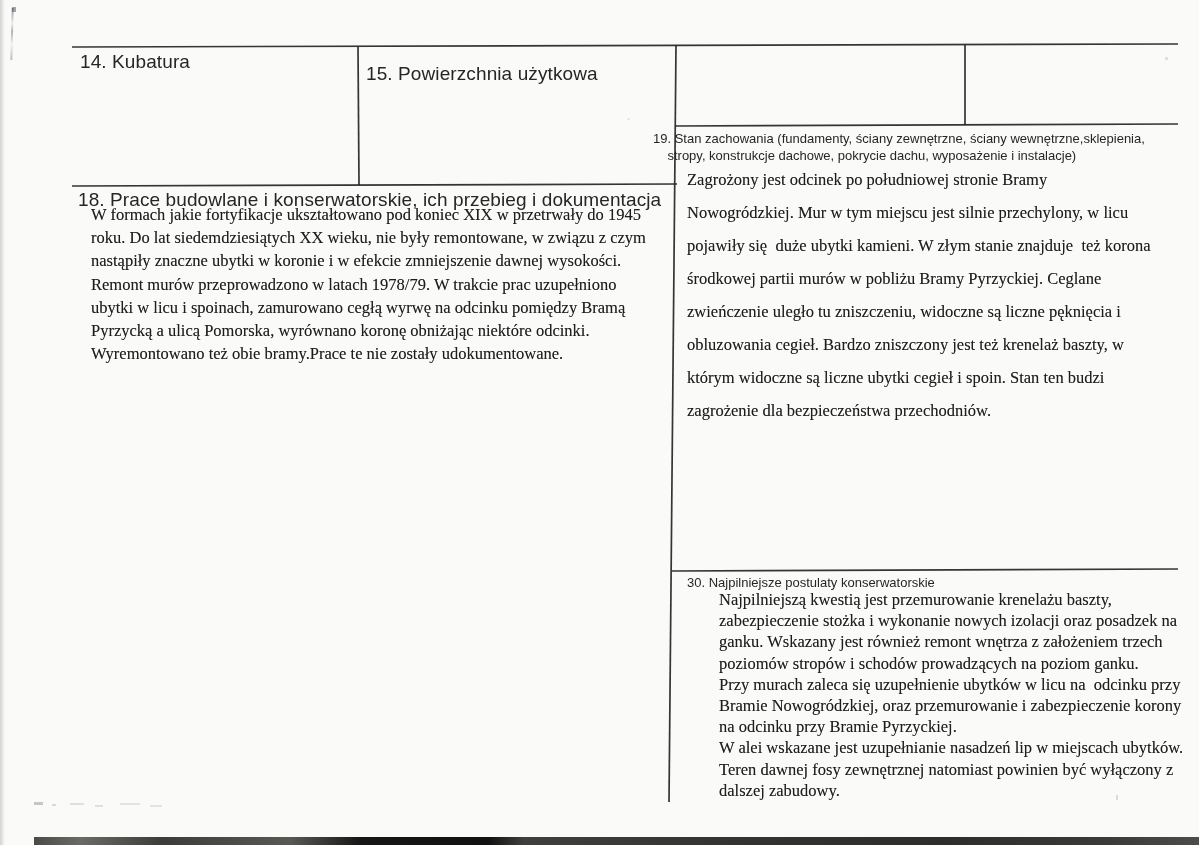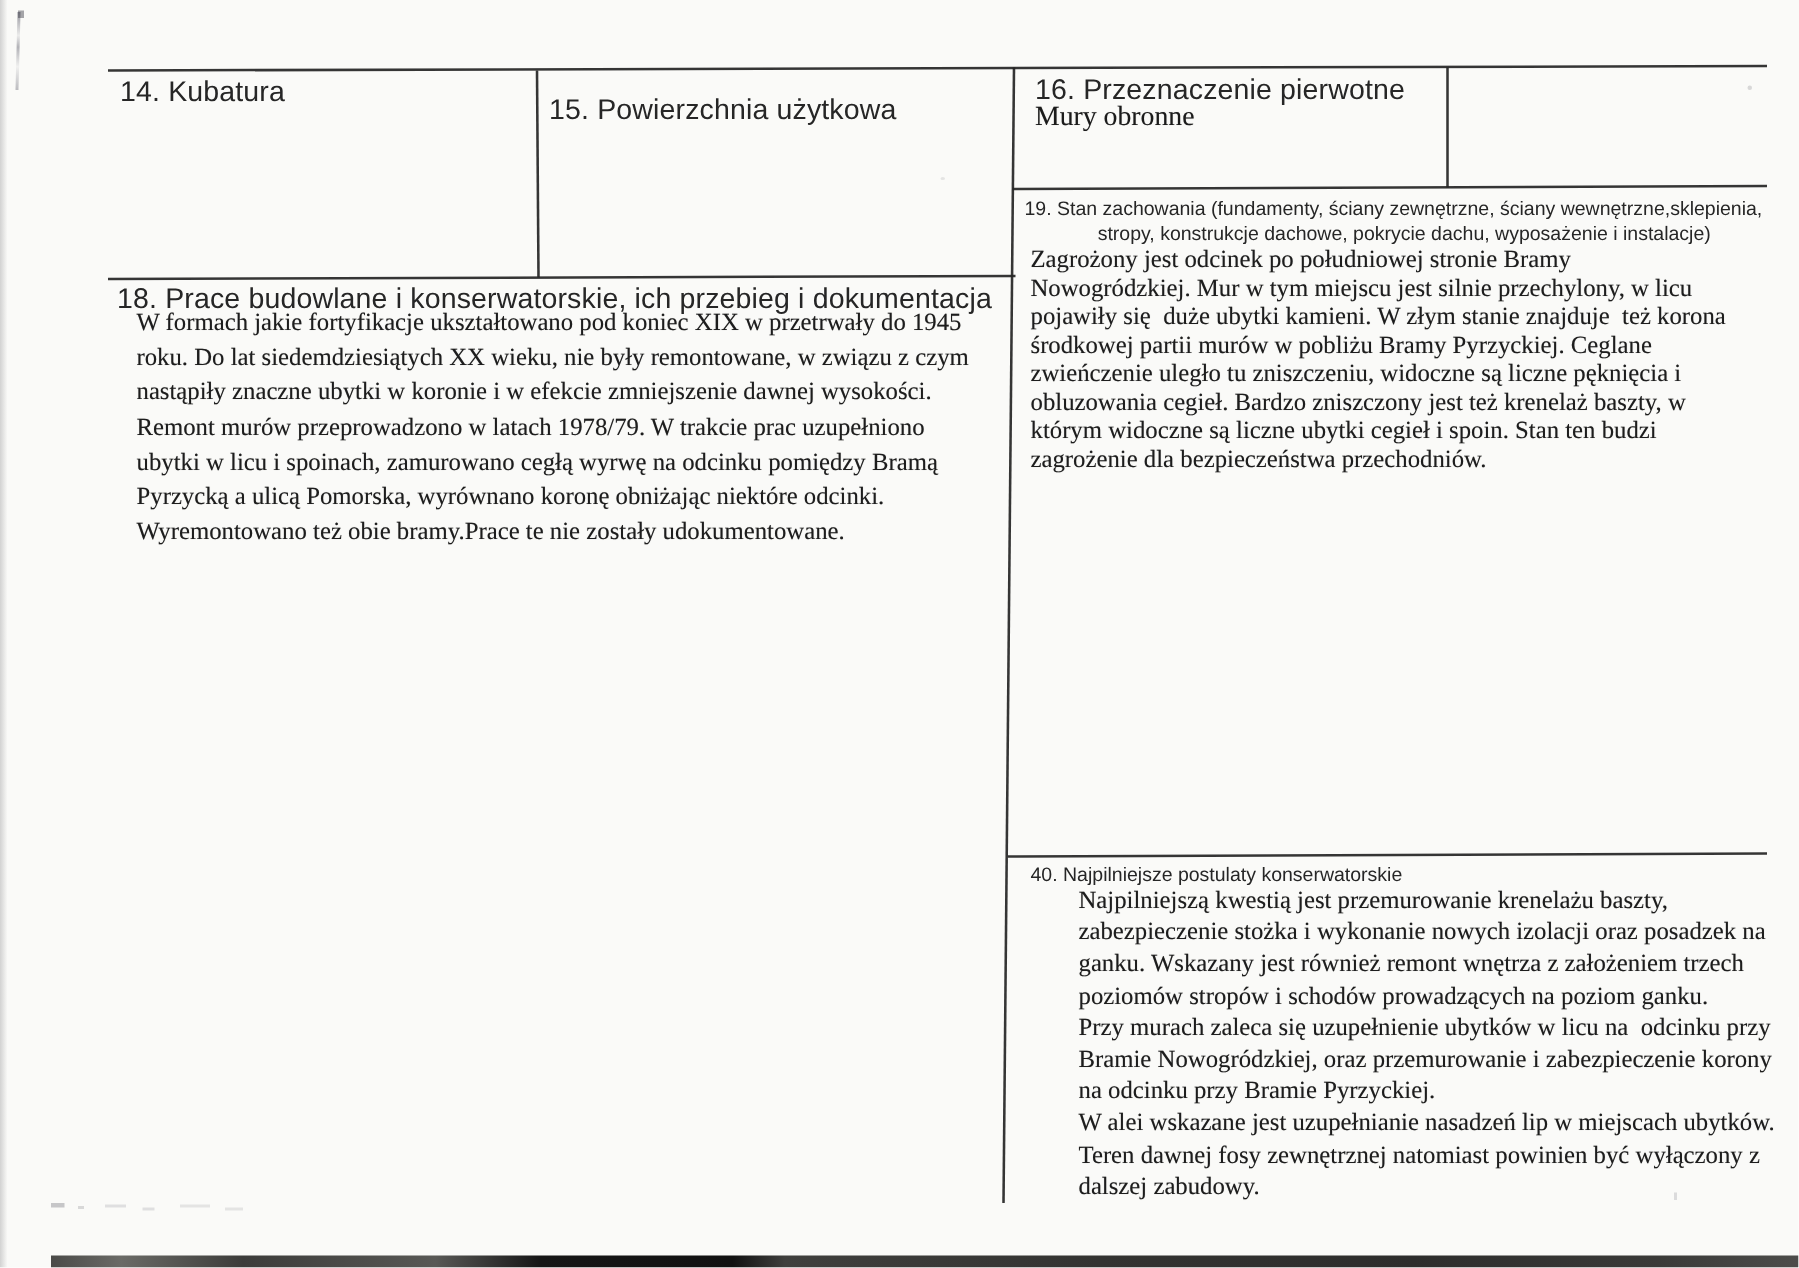--- a/index.html
+++ b/index.html
@@ -34,21 +34,21 @@
     text-shadow:0 0 0.5px rgba(20,20,20,0.4);
   }
   .value-serif{
     font-family:"Liberation Serif",serif;
     font-size:18.5px;
     color:#1b1b1b;
     white-space:pre;
     text-shadow:0 0 0.5px rgba(20,20,20,0.35);
   }
   #t18{left:91px;top:203px;width:606px;line-height:23.2px;}
-  #t19{left:687px;top:163px;width:505px;line-height:19px;}
+  #t19{left:687px;top:163px;width:505px;line-height:33px;}
   #t20{left:719px;top:589px;width:505px;line-height:21.2px;}
   #grid-lines{left:0;top:0;width:1199px;height:845px;pointer-events:none;}
   .scan-strip{
     left:34px;top:837px;height:8px;right:0;
     background:linear-gradient(to right,
       #4a4a48 0%, #6a6a66 4%, #3c3c3a 11%,
       #585855 22%, #161616 28%, #111111 39%,
       #3f3f3d 42%, #333331 60%, #2d2d2c 78%,
       #3a3a38 92%, #4c4c4a 100%);
   }
@@ -88,52 +88,48 @@
   <div class="abs" style="left:75px;top:47px;width:283px;height:138px;">
     <div class="label" style="position:absolute;left:5px;top:4px;">14. Kubatura</div>
     <div class="value-serif" style="position:absolute;left:5px;top:24px;"></div>
   </div>
 
   <div class="abs" style="left:359px;top:47px;width:318px;height:138px;margin-top:12px;">
     <div class="label" style="position:absolute;left:7px;top:4px;">15. Powierzchnia użytkowa</div>
     <div class="value-serif" style="position:absolute;left:7px;top:24px;"></div>
   </div>
 
-  <div class="abs" style="left:676px;top:45px;width:289px;height:80px;">
-    <div class="label" style="position:absolute;left:14px;top:5px;">16. Przeznaczenie pierwotne</div>
-    <div class="value-serif" style="position:absolute;left:14px;top:23px;">Mury obronne</div>
-  </div>
 
 
   <div>
     <div class="abs label" style="left:78px;top:189px;">18. Prace budowlane i konserwatorskie, ich przebieg i dokumentacja</div>
     <div class="abs bodytext" id="t18">W formach jakie fortyfikacje ukształtowano pod koniec XIX w przetrwały do 1945
 roku. Do lat siedemdziesiątych XX wieku, nie były remontowane, w związu z czym
 nastąpiły znaczne ubytki w koronie i w efekcie zmniejszenie dawnej wysokości.
 Remont murów przeprowadzono w latach 1978/79. W trakcie prac uzupełniono
 ubytki w licu i spoinach, zamurowano cegłą wyrwę na odcinku pomiędzy Bramą
 Pyrzycką a ulicą Pomorska, wyrównano koronę obniżając niektóre odcinki.
 Wyremontowano też obie bramy.Prace te nie zostały udokumentowane.</div>
   </div>
 
   <div>
-    <div class="abs label-sm" style="left:683px;top:131px;text-align:center;">19. Stan zachowania (fundamenty, ściany zewnętrzne, ściany wewnętrzne,sklepienia,
+    <div class="abs label-sm" style="left:653px;top:131px;">19. Stan zachowania (fundamenty, ściany zewnętrzne, ściany wewnętrzne,sklepienia,
     stropy, konstrukcje dachowe, pokrycie dachu, wyposażenie i instalacje)</div>
     <div class="abs bodytext" id="t19">Zagrożony jest odcinek po południowej stronie Bramy
 Nowogródzkiej. Mur w tym miejscu jest silnie przechylony, w licu
 pojawiły się  duże ubytki kamieni. W złym stanie znajduje  też korona
 środkowej partii murów w pobliżu Bramy Pyrzyckiej. Ceglane
 zwieńczenie uległo tu zniszczeniu, widoczne są liczne pęknięcia i
 obluzowania cegieł. Bardzo zniszczony jest też krenelaż baszty, w
 którym widoczne są liczne ubytki cegieł i spoin. Stan ten budzi
 zagrożenie dla bezpieczeństwa przechodniów.</div>
   </div>
 
   <div>
-    <div class="abs label-sm" style="left:687px;top:575px;">40. Najpilniejsze postulaty konserwatorskie</div>
+    <div class="abs label-sm" style="left:687px;top:575px;">30. Najpilniejsze postulaty konserwatorskie</div>
     <div class="abs bodytext" id="t20">Najpilniejszą kwestią jest przemurowanie krenelażu baszty,
 zabezpieczenie stożka i wykonanie nowych izolacji oraz posadzek na
 ganku. Wskazany jest również remont wnętrza z założeniem trzech
 poziomów stropów i schodów prowadzących na poziom ganku.
 Przy murach zaleca się uzupełnienie ubytków w licu na  odcinku przy
 Bramie Nowogródzkiej, oraz przemurowanie i zabezpieczenie korony
 na odcinku przy Bramie Pyrzyckiej.
 W alei wskazane jest uzupełnianie nasadzeń lip w miejscach ubytków.
 Teren dawnej fosy zewnętrznej natomiast powinien być wyłączony z
 dalszej zabudowy.</div>

